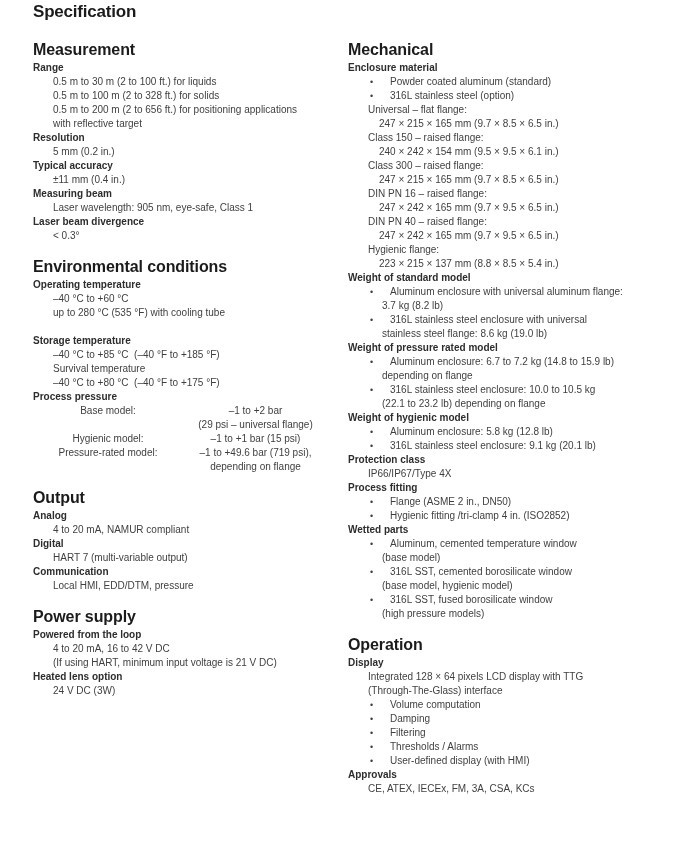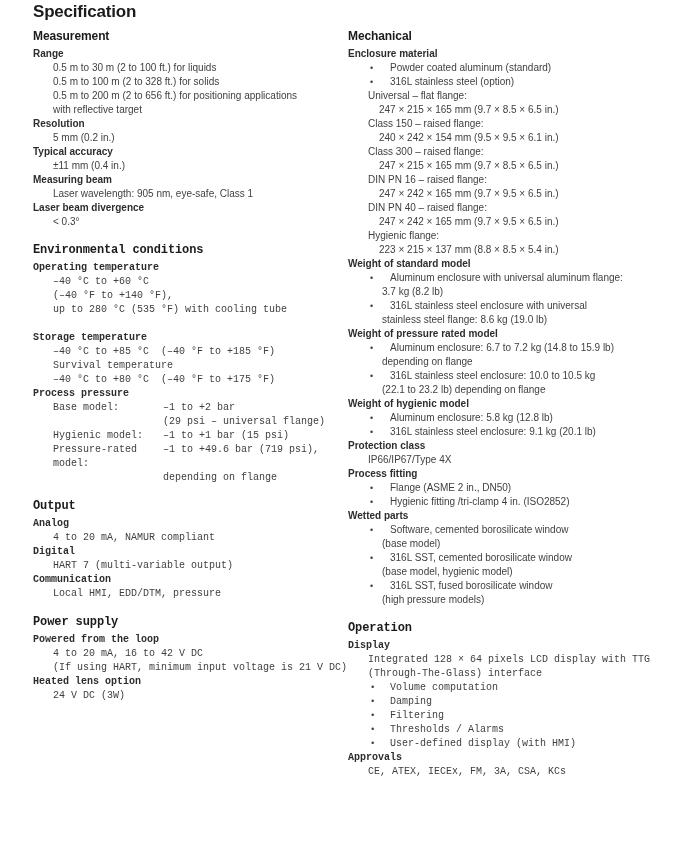--- a/index.html
+++ b/index.html
@@ -16,39 +16,39 @@
   }
   .doc-title {
     font-size:17px; font-weight:700; color:#1b1b1b;
     letter-spacing:-0.2px; line-height:20px; margin:0 0 4px 0;
   }
   .cols { display:flex; align-items:flex-start; }
   .col { box-sizing:border-box; }
   .col-left  { width:315px; flex:none; }
   .col-right { width:327px; flex:none; }
   .section { margin:0; }
-  .section + .section { margin-top:13px;font-family:Liberation Mono, monospace; }
+  .section + .section { margin-top:13px; }
   .sec-heading {
-    font-size:12px; font-weight:700; color:#1b1b1b;
-    letter-spacing:-0.1px; line-height:16px; margin:2px 0 3px 0;
+    font-size:16px; font-weight:700; color:#1b1b1b;
+    letter-spacing:-0.1px; line-height:16px; margin:16px 0 3px 0;
     white-space:pre-wrap;
   }
   .spec-label, .spec-line, .bullet-text, .pair-term, .pair-value, .bullet-row, .pair-row {
     font-size:10px; line-height:14px; white-space:pre-wrap;
   }
   .spec-label { font-weight:700; color:#2d2d2d; }
   .spec-line  { padding-left:20px; }
   .indent2    { padding-left:31px; }
   .cont       { padding-left:34px; }
   .bullet-row { display:flex; padding-left:22px; }
   .bullet-marker {
     flex:none; width:12px; font-size:9px; line-height:14px; color:#3f3f3f;
   }
   .bullet-text { flex:1;margin-left:8px; }
-  .pair-row  { display:flex; padding-left:20px; }
+  .pair-row  { display:flex; padding-left:20px;text-align:center; }
   .pair-term { flex:none; width:110px; }
   .pair-value{ flex:1; }
   .gap { height:14px; }
 </style>
 </head>
 <body>
 
 <div class="page">
   <h1 class="doc-title">Specification</h1>
   <div class="cols">
@@ -66,21 +66,20 @@
           <div class="spec-line">±11 mm (0.4 in.)</div>
           <div class="spec-label">Measuring beam</div>
           <div class="spec-line">Laser wavelength: 905 nm, eye-safe, Class 1</div>
           <div class="spec-label">Laser beam divergence</div>
           <div class="spec-line">&lt; 0.3°</div>
         </div>
         <div class="section">
           <div class="sec-heading">Environmental conditions</div>
           <div class="spec-label">Operating temperature</div>
           <div class="spec-line">–40 °C to +60 °C</div>
-          <div class="spec-line">(–40 °F to +140 °F),</div>
           <div class="spec-line">up to 280 °C (535 °F) with cooling tube</div>
           <div class="gap"></div>
           <div class="spec-label">Storage temperature</div>
           <div class="spec-line">–40 °C to +85 °C  (–40 °F to +185 °F)</div>
           <div class="spec-line">Survival temperature</div>
           <div class="spec-line">–40 °C to +80 °C  (–40 °F to +175 °F)</div>
           <div class="spec-label">Process pressure</div>
           <div class="pair-row"><span class="pair-term">Base model:</span><span class="pair-value">–1 to +2 bar</span></div>
           <div class="pair-row"><span class="pair-term"></span><span class="pair-value">(29 psi – universal flange)</span></div>
           <div class="pair-row"><span class="pair-term">Hygienic model:</span><span class="pair-value">–1 to +1 bar (15 psi)</span></div>
@@ -135,21 +134,21 @@
           <div class="spec-line cont">(22.1 to 23.2 lb) depending on flange</div>
           <div class="spec-label">Weight of hygienic model</div>
           <div class="bullet-row"><span class="bullet-marker">•</span><span class="bullet-text">Aluminum enclosure: 5.8 kg (12.8 lb)</span></div>
           <div class="bullet-row"><span class="bullet-marker">•</span><span class="bullet-text">316L stainless steel enclosure: 9.1 kg (20.1 lb)</span></div>
           <div class="spec-label">Protection class</div>
           <div class="spec-line">IP66/IP67/Type 4X</div>
           <div class="spec-label">Process fitting</div>
           <div class="bullet-row"><span class="bullet-marker">•</span><span class="bullet-text">Flange (ASME 2 in., DN50)</span></div>
           <div class="bullet-row"><span class="bullet-marker">•</span><span class="bullet-text">Hygienic fitting /tri-clamp 4 in. (ISO2852)</span></div>
           <div class="spec-label">Wetted parts</div>
-          <div class="bullet-row"><span class="bullet-marker">•</span><span class="bullet-text">Software, cemented borosilicate window</span></div>
+          <div class="bullet-row"><span class="bullet-marker">•</span><span class="bullet-text">Aluminum, cemented temperature window</span></div>
           <div class="spec-line cont">(base model)</div>
           <div class="bullet-row"><span class="bullet-marker">•</span><span class="bullet-text">316L SST, cemented borosilicate window</span></div>
           <div class="spec-line cont">(base model, hygienic model)</div>
           <div class="bullet-row"><span class="bullet-marker">•</span><span class="bullet-text">316L SST, fused borosilicate window</span></div>
           <div class="spec-line cont">(high pressure models)</div>
         </div>
         <div class="section">
           <div class="sec-heading">Operation</div>
           <div class="spec-label">Display</div>
           <div class="spec-line">Integrated 128 × 64 pixels LCD display with TTG</div>

